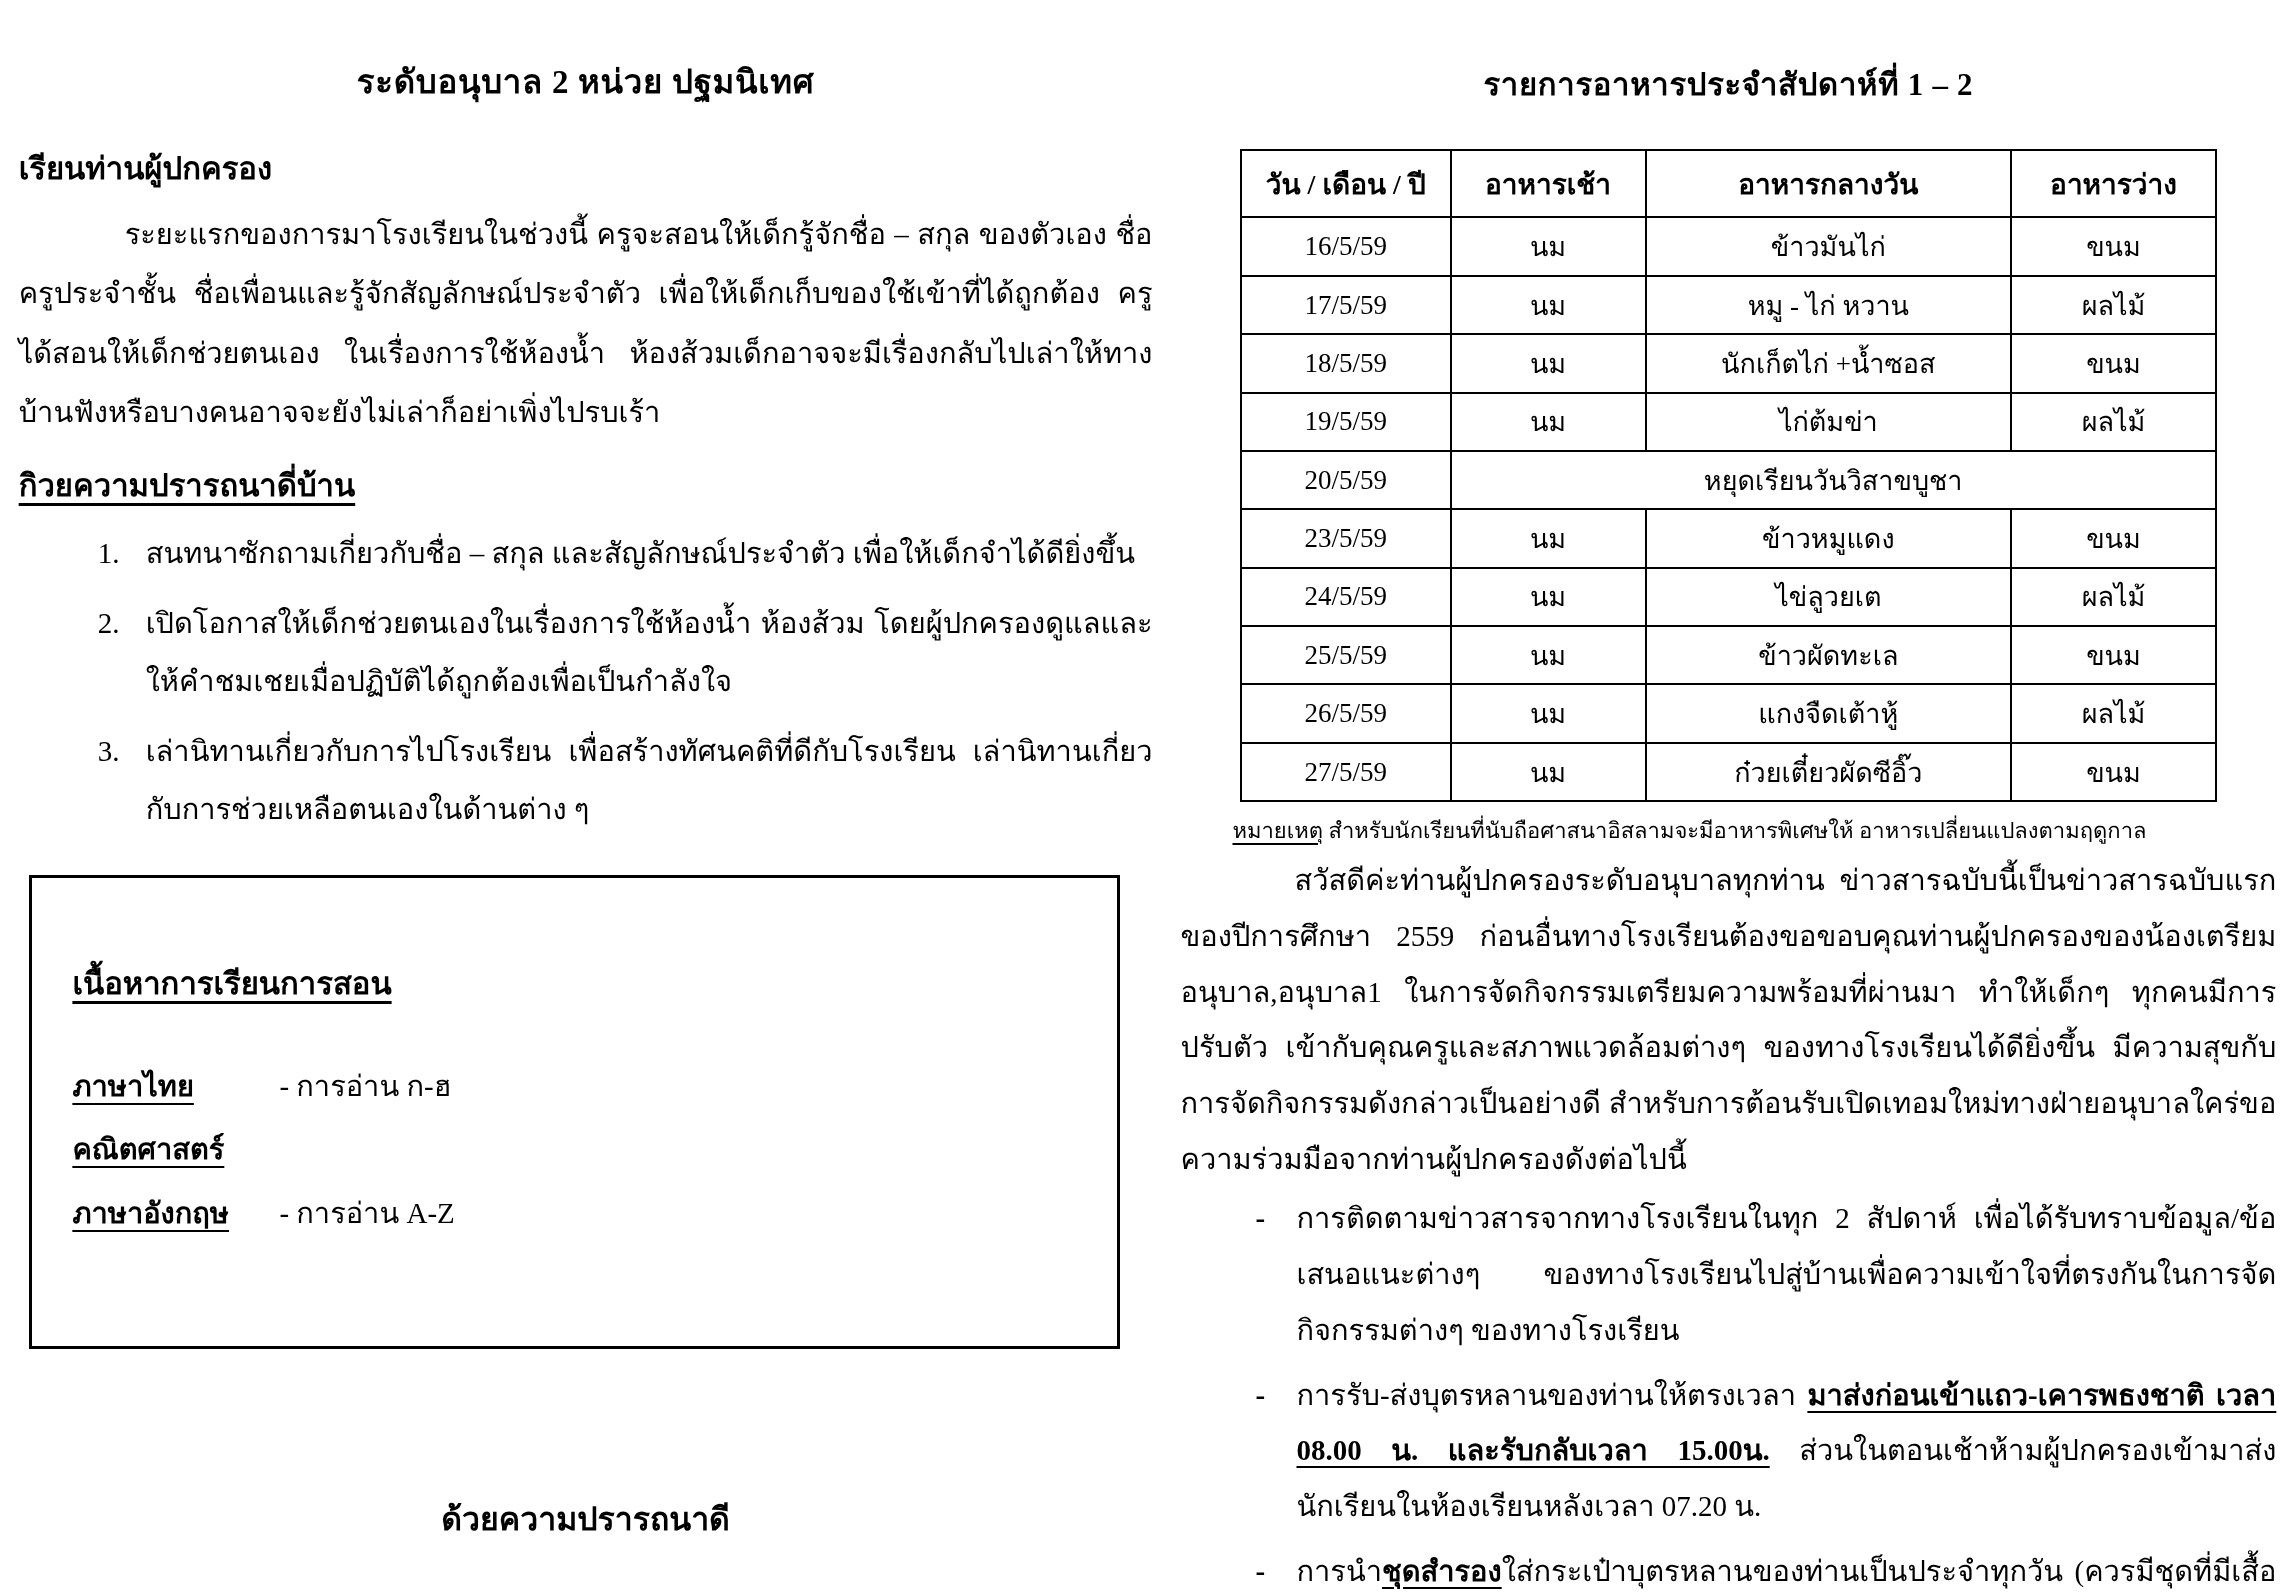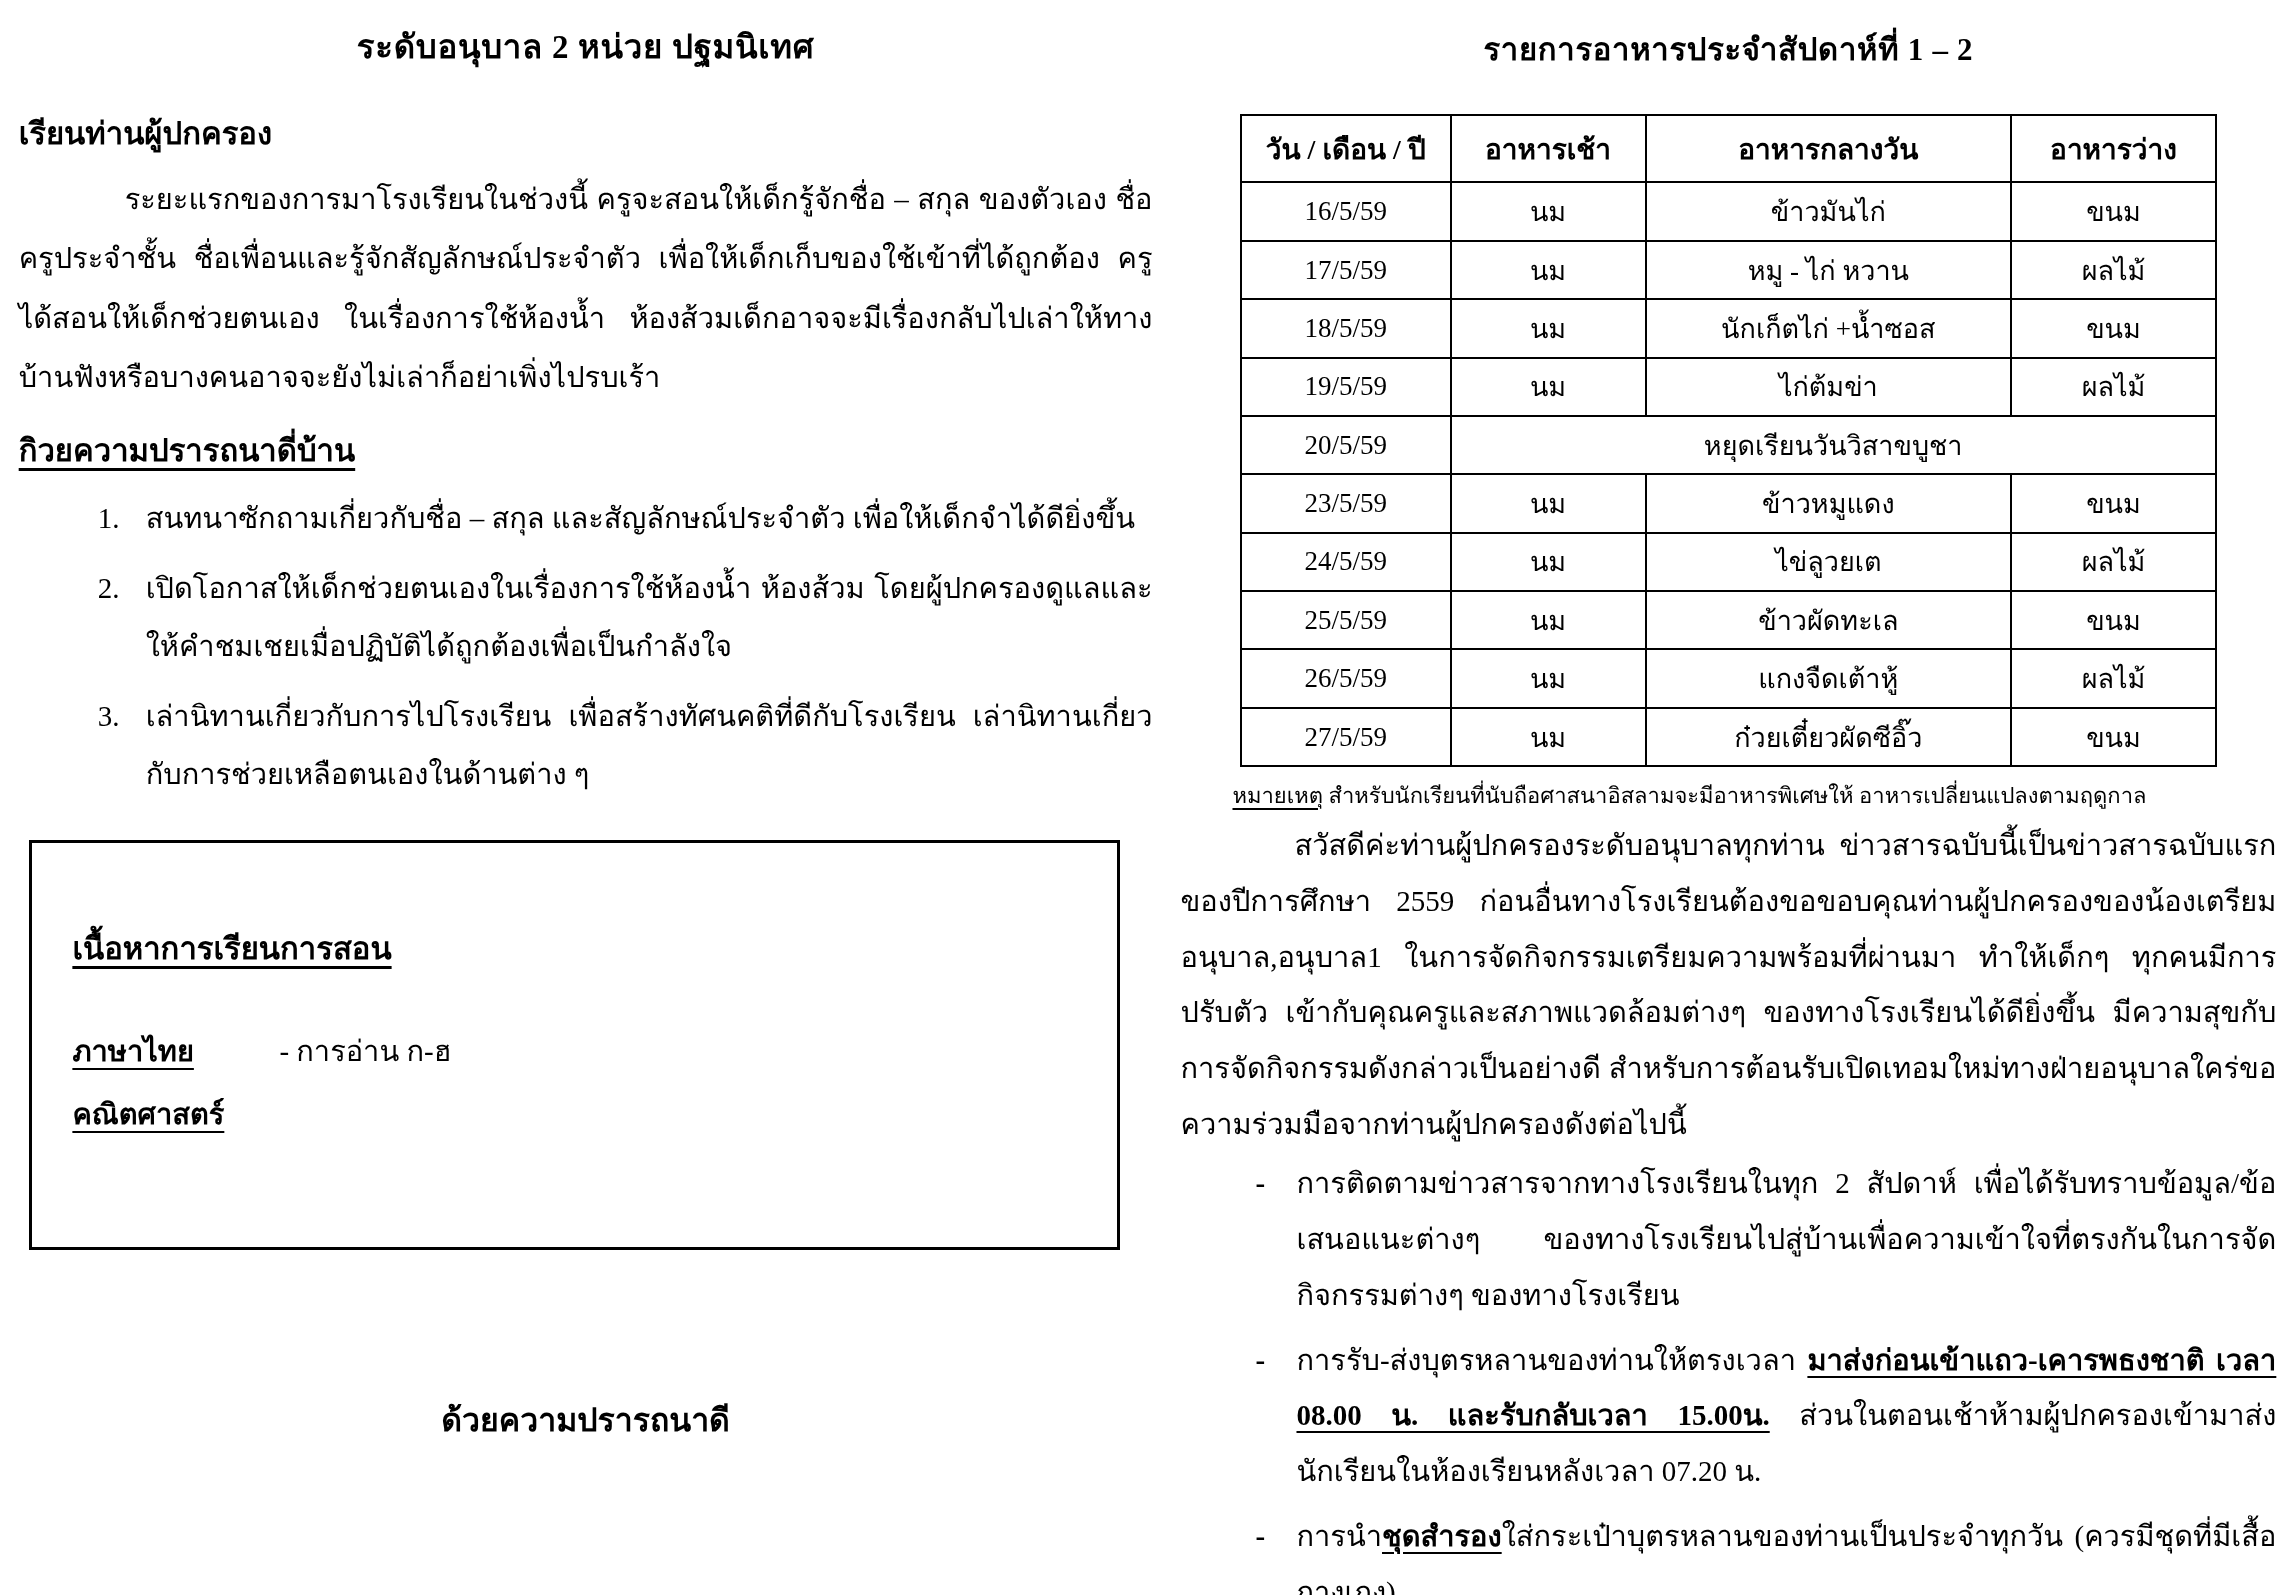--- a/index.html
+++ b/index.html
@@ -5,21 +5,21 @@
   html,body{margin:0;padding:0;background:#e8e8e8;}
   .page{
     position:relative;
     width:2295px;height:1596px;
     background:#ffffff;
     color:#000;
     font-family:"Liberation Serif","DejaVu Serif",serif;
     display:flex;
     overflow:hidden;
   }
-  .col{box-sizing:border-box;}
+  .col{box-sizing:border-box;margin-top:35px;}
   .col.left{width:1173px;padding:12px 20px 0 18.7px;}
   .col.right{width:1123px;padding:9.4px 18.7px 0 8px;}
 
   
   .l-title{
     text-align:center;font-size:33px;font-weight:bold;
     letter-spacing:0.7px;margin-top:8px;
   }
   .salutation{font-size:31px;font-weight:bold;margin-top:35px;}
   .intro{
@@ -115,20 +115,26 @@
       <div id="box-rows">
           <div class="box-row">
             <div class="box-label">ภาษาไทย</div>
             <div class="box-items">
               <div>-  การอ่าน ก-ฮ</div>
             </div>
           </div>
           <div class="box-row">
             <div class="box-label">คณิตศาสตร์</div>
           </div>
+          <div class="box-row">
+            <div class="box-label">ภาษาอังกฤษ</div>
+            <div class="box-items">
+              <div>-  การอ่าน A-Z</div>
+            </div>
+          </div>
         </div>
     </div>
 
     <div class="closing-left">
       <div class="line">ด้วยความปรารถนาดี</div>
 
     </div>
   </div>
 
   <div class="col right">

